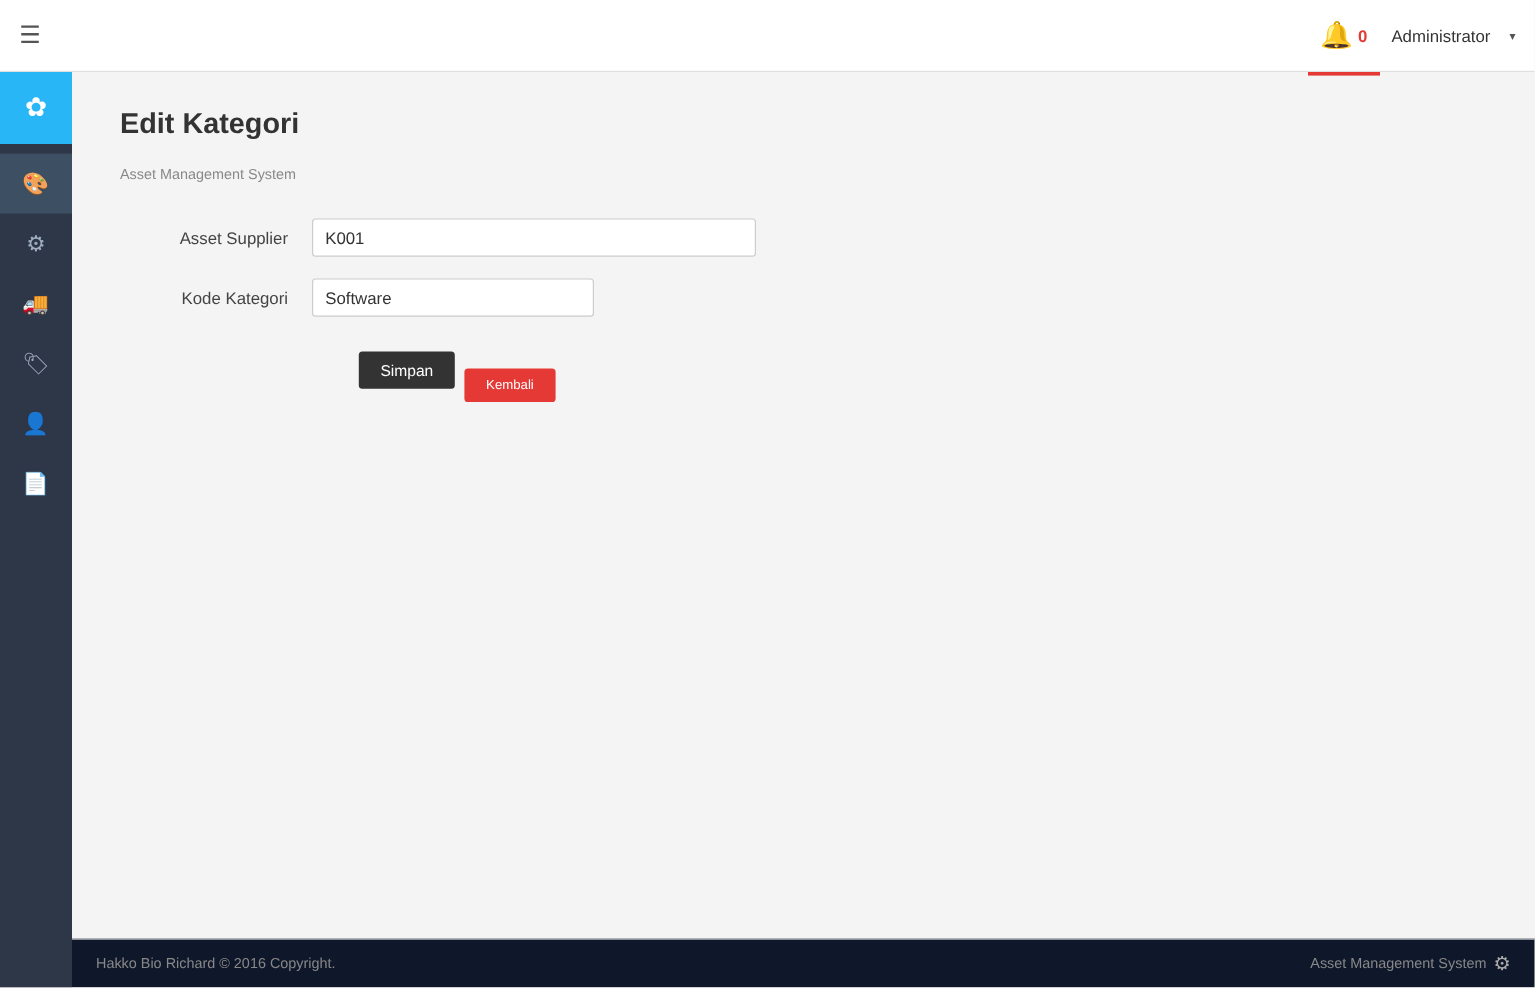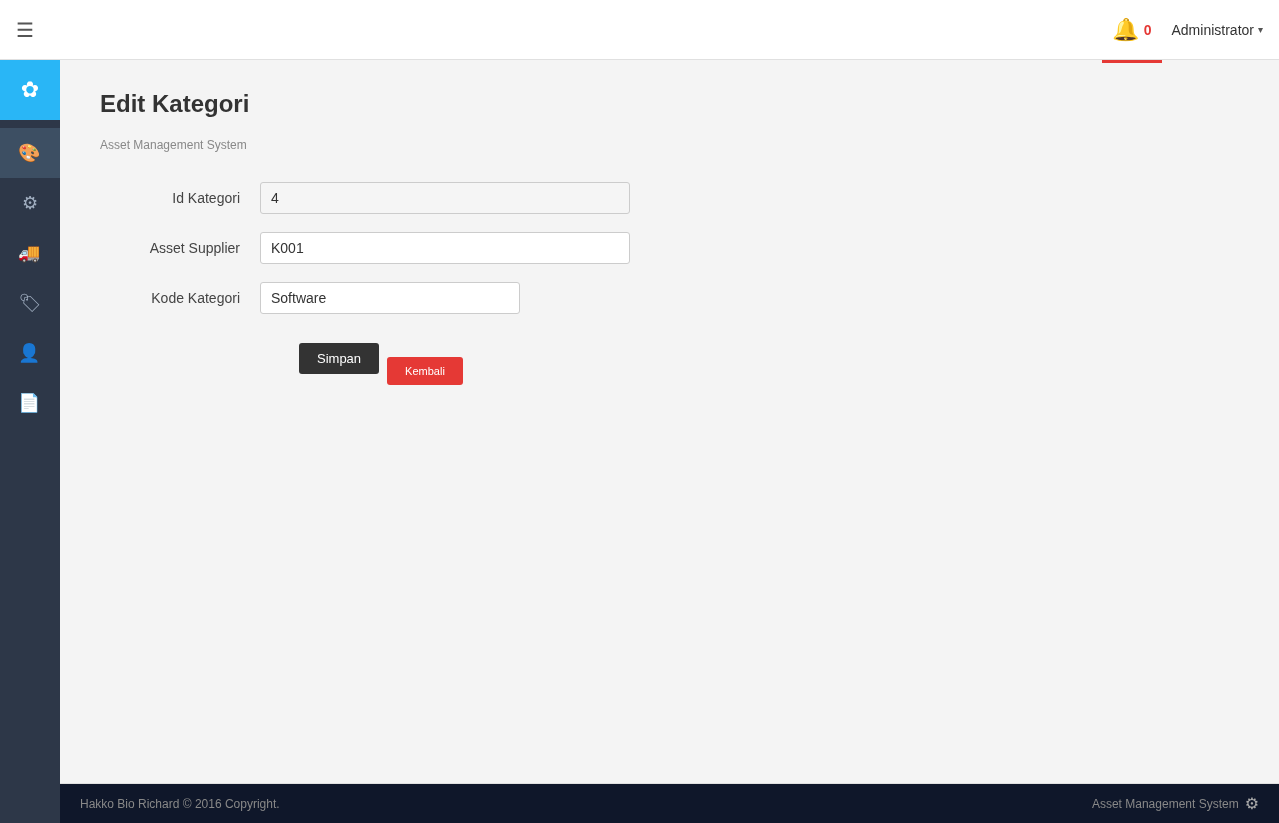--- a/index.html
+++ b/index.html
@@ -28,21 +28,21 @@
     .badge-count { color: #e53935; font-weight: bold; font-size: 14px; }
     .notification-underline {
       position: absolute;
       bottom: -20px;
       left: 50%;
       transform: translateX(-50%);
       width: 60px;
       height: 3px;
       background: #e53935;
     }
-    .admin-label { color: #333; font-size: 14px; cursor: pointer; display: flex; align-items: center; gap: 4px; }
+    .admin-label { color: #333; font-size: 14px; cursor: pointer; display: flex; align-items: center; gap: 16px; }
     .caret { font-size: 10px; color: #555; }
 
     
     .main-layout { display: flex; flex: 1; overflow: hidden; }
 
     
     .sidebar {
       width: 60px;
       background: #2d3748;
       display: flex;
@@ -116,21 +116,21 @@
       border: 1px solid #ccc;
       border-radius: 3px;
       padding: 7px 10px;
       font-size: 14px;
       color: #333;
       outline: none;
       background: #fff;
     }
     .input-id { width: 370px; background: #f5f5f5; }
     .input-kode { width: 370px; }
-    .input-nama { width: 260px; }
+    .input-nama { width: 235px; }
 
     .form-buttons {
       display: flex;
       align-items: center;
       margin-left: 160px;
       gap: 8px;
       margin-top: 6px;
     }
     .btn-simpan {
       background: #333;
@@ -216,24 +216,20 @@
   </div>
 
   <div style="display:flex; flex-direction:column; flex:1; overflow:hidden;">
 
     <div class="content-area">
       <div class="page-title">Edit Kategori</div>
       <div class="breadcrumb">Asset Management System</div>
 
       <div class="form-container">
 
-        <div class="form-group">
-          <label class="form-label">Id Kategori</label>
-          <input class="form-input input-id" type="text" value="4" readonly="" style="">
-        </div>
 
         <div class="form-group">
           <label class="form-label">Asset Supplier</label>
           <input class="form-input input-kode" type="text" value="K001" style="">
         </div>
 
         <div class="form-group">
           <label class="form-label">Kode Kategori</label>
           <input class="form-input input-nama" type="text" value="Software" style="">
         </div>

